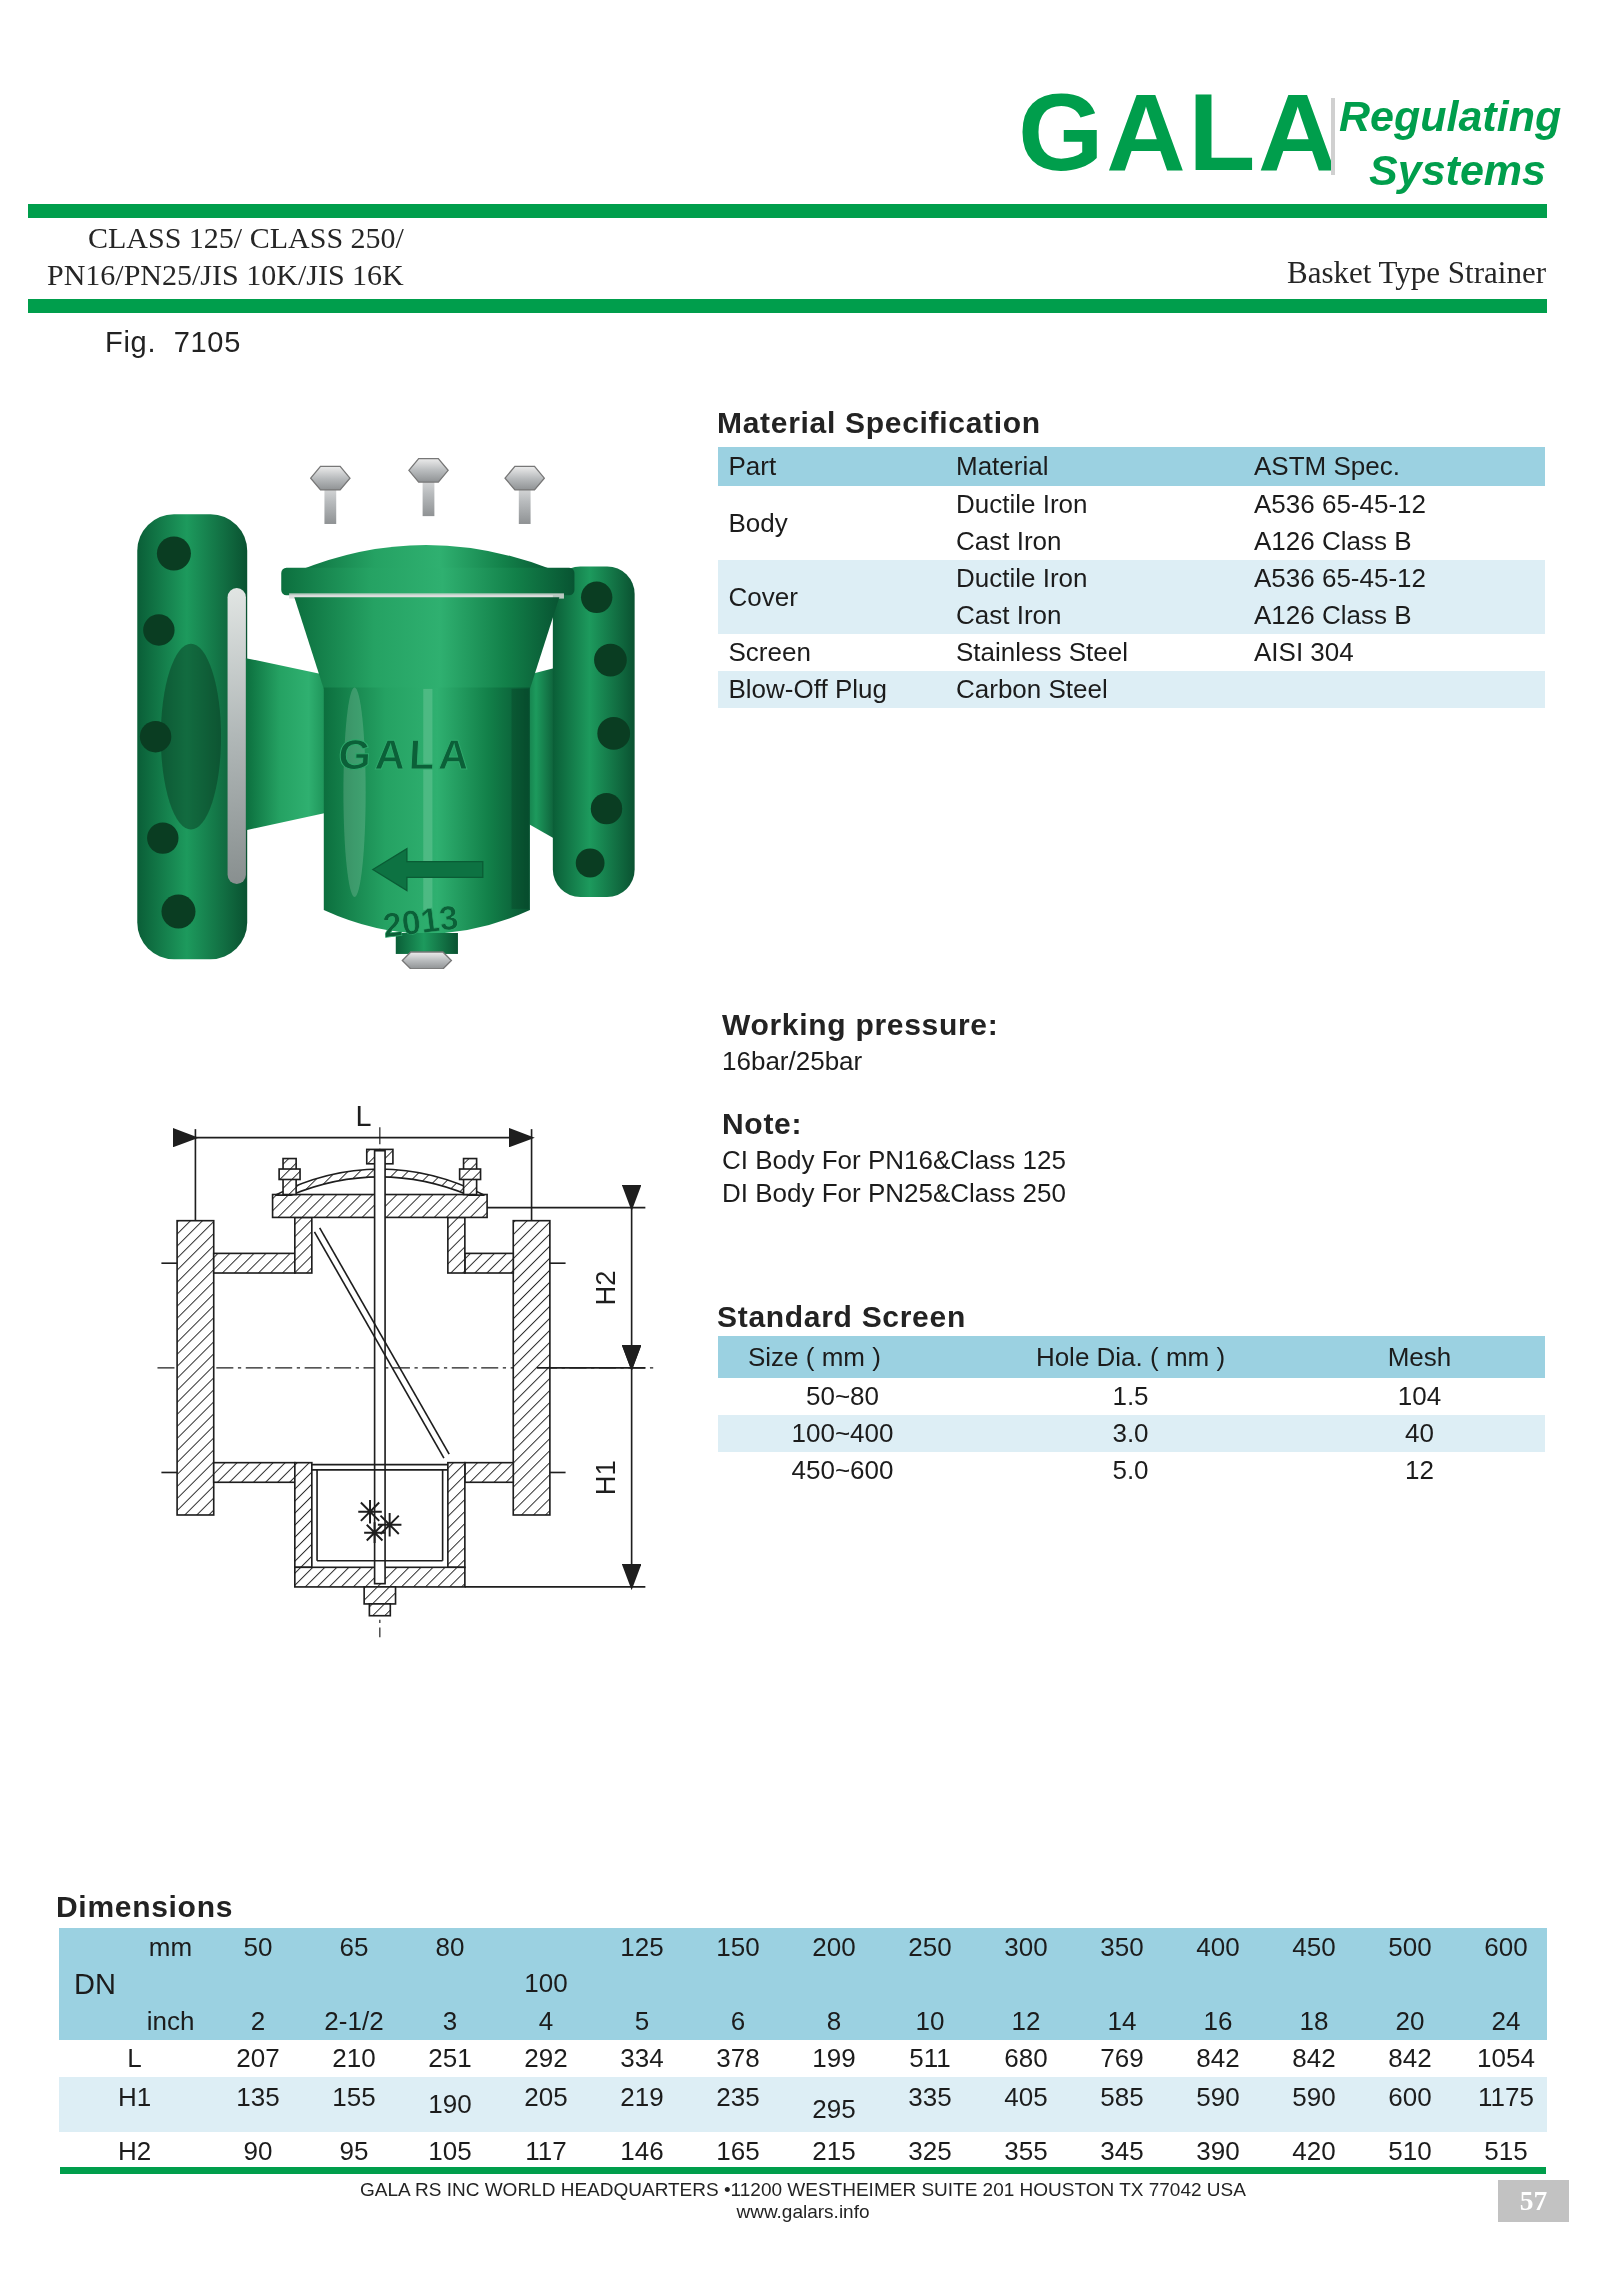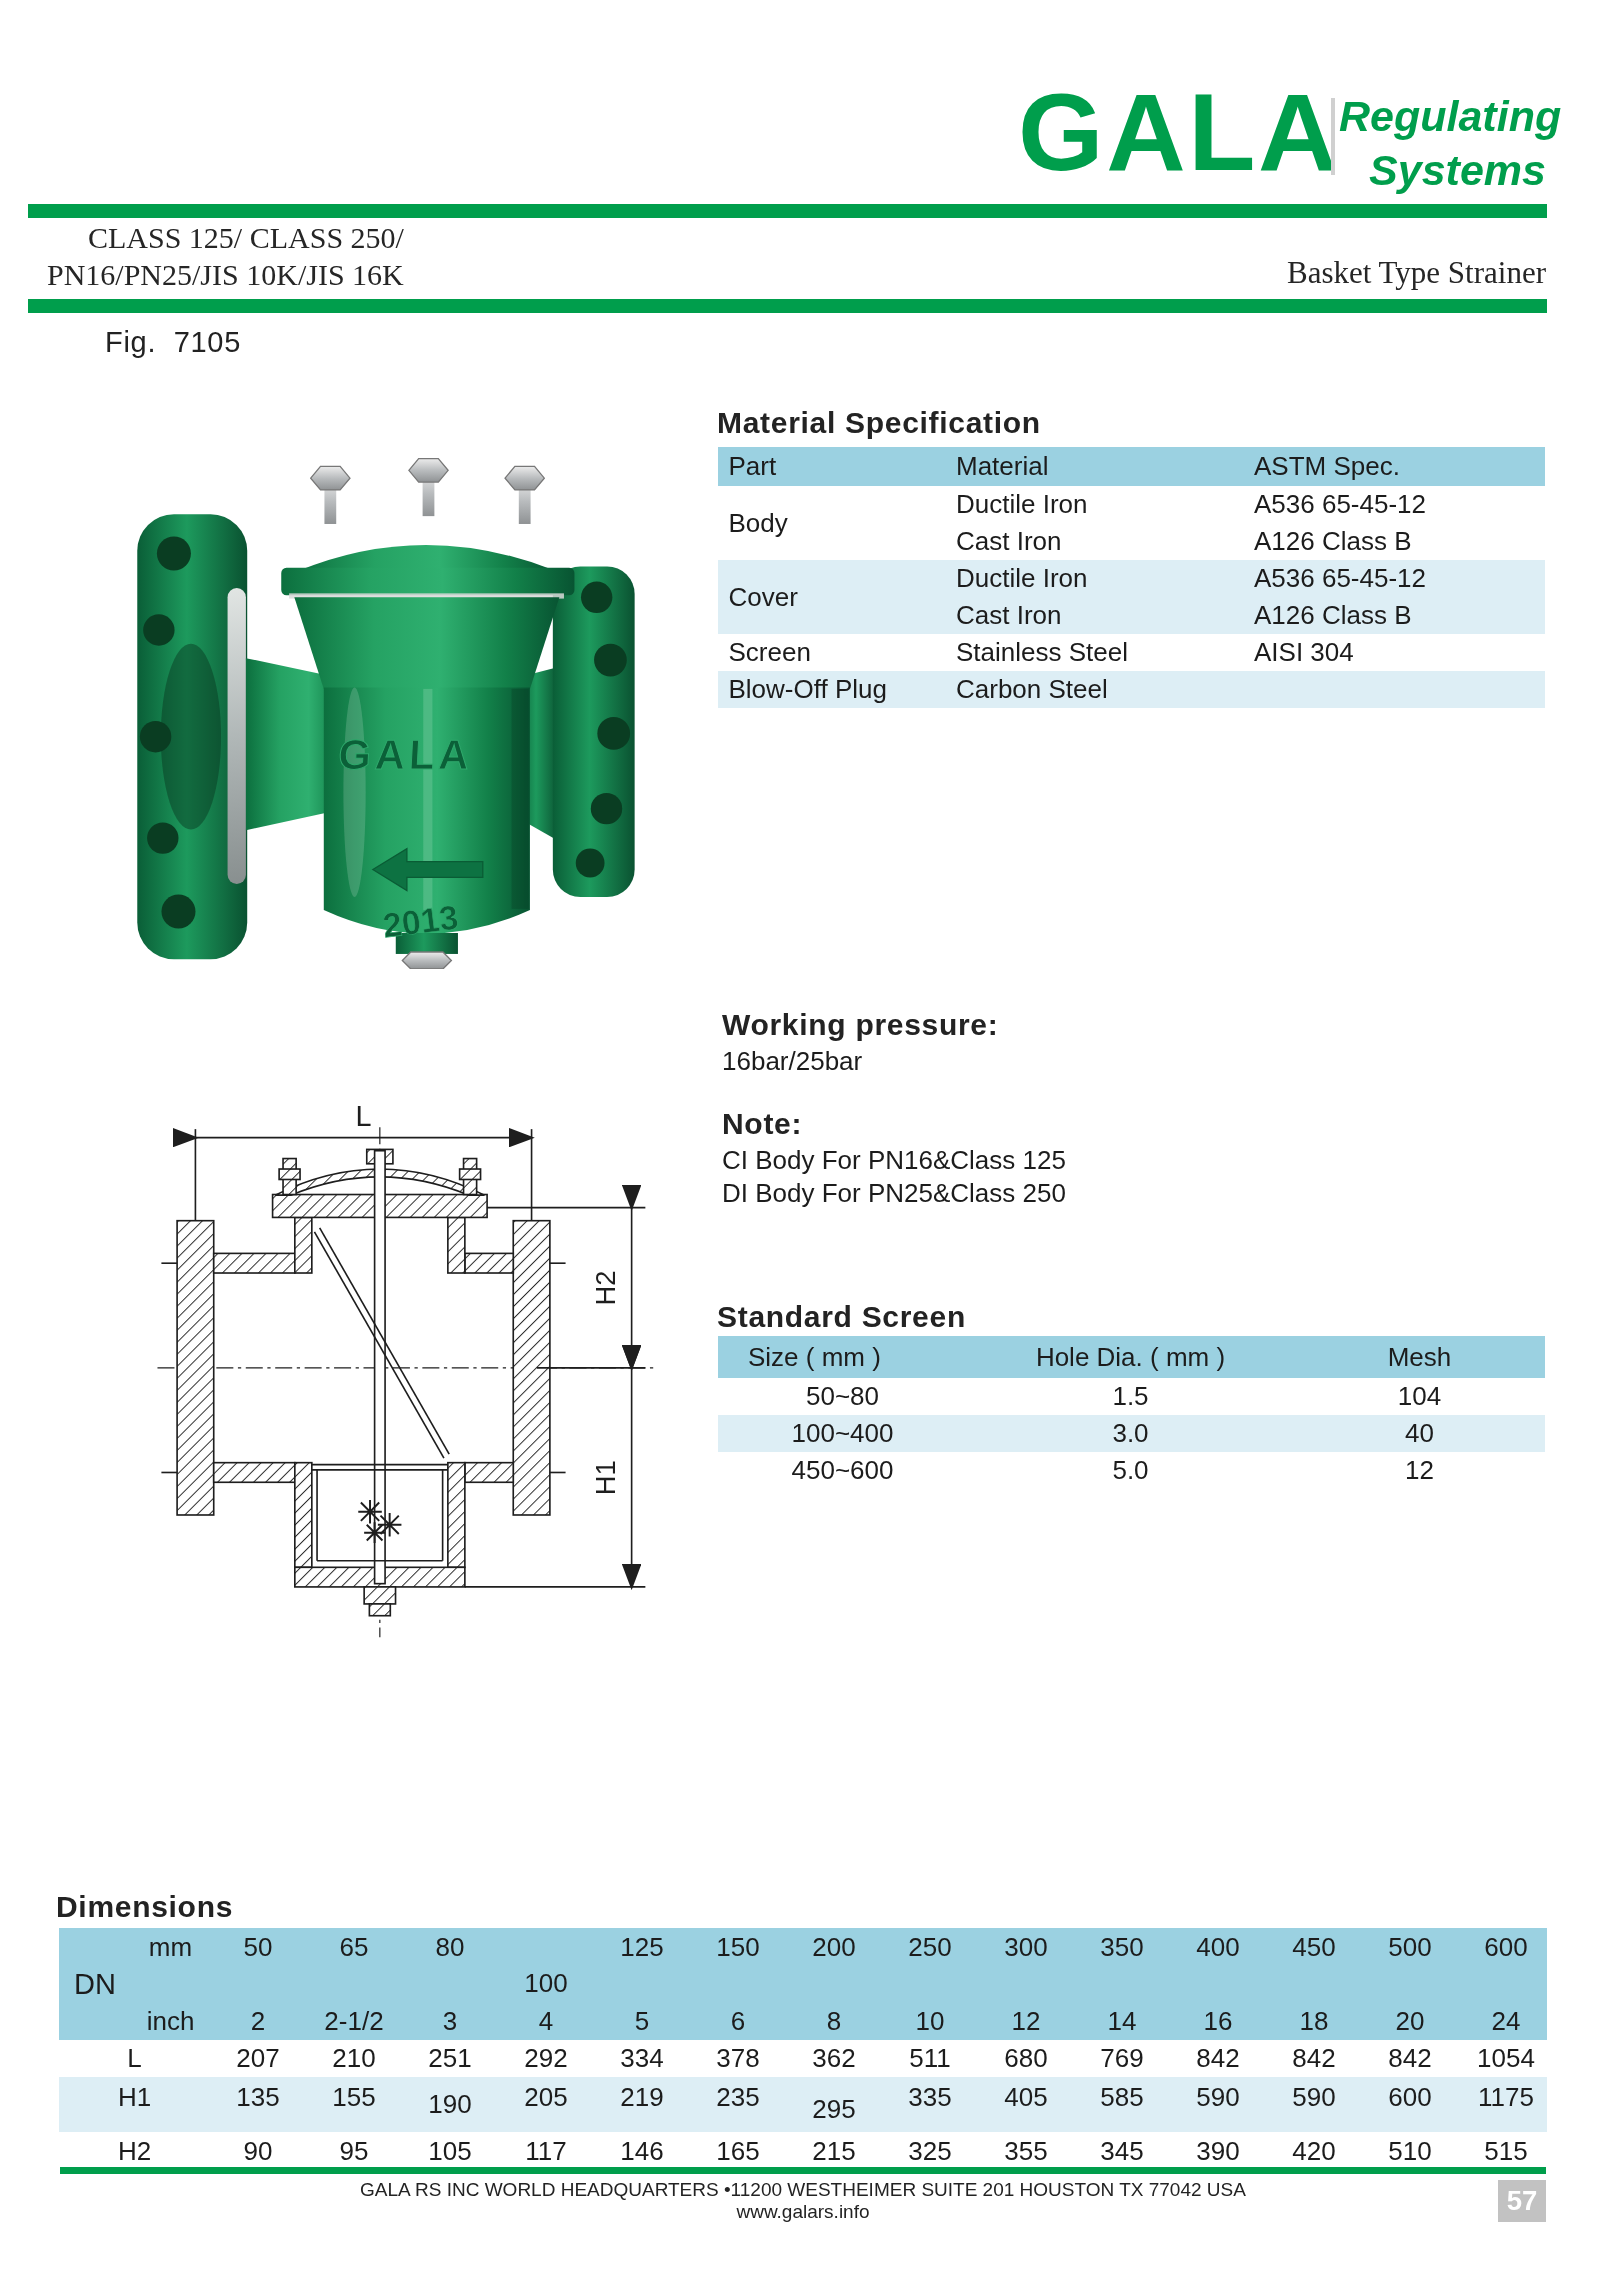--- a/index.html
+++ b/index.html
@@ -62,21 +62,21 @@
   .dgrid .cell{justify-content:center;}
   .dhead{background:var(--header-blue);}
   .dhead .cell{height:38px;}
   .dhead .dn{grid-row:1 / span 2;grid-column:1;font-size:29px;display:flex;align-items:center;justify-content:center;}
   .drow .label{grid-column:1 / span 2;}
 
   
   .foot-bar{left:60px;top:2167px;width:1486px;height:7.2px;background:var(--green);}
   .foot-text{left:60px;top:2179px;width:1486px;text-align:center;font-size:19px;color:#232323;}
   .foot-web{left:60px;top:2201px;width:1486px;text-align:center;font-size:19px;color:#232323;}
-  .badge{left:1498px;top:2180px;width:48px;height:42px;background:var(--badge-gray);color:#fff;font-size:27.5px;font-weight:700;display:flex;align-items:center;justify-content:center;}
+  .badge{left:1498px;top:2180px;width:71px;height:42px;background:var(--badge-gray);color:#fff;font-size:27.5px;font-weight:700;display:flex;align-items:center;justify-content:center;font-family:Liberation Serif, serif;}
 
   svg text{font-family:"Liberation Sans",sans-serif;}
 </style>
 </head>
 <body>
 
 <div class="page">
 
   <div class="abs brand">GALA</div>
   <div class="abs logo-sep"></div>
@@ -383,21 +383,21 @@
         <div class="cell" style="grid-area: 2 / 16;">24</div>
       </div>
       <div class="dgrid drow">
         <div class="cell label" style="height: 37px;">L</div>
         <div class="cell" style="height: 37px;">207</div>
         <div class="cell" style="height: 37px;">210</div>
         <div class="cell" style="height: 37px;">251</div>
         <div class="cell" style="height: 37px;">292</div>
         <div class="cell" style="height: 37px;">334</div>
         <div class="cell" style="height: 37px;">378</div>
-        <div class="cell" style="height: 37px;">362</div>
+        <div class="cell" style="height: 37px;">199</div>
         <div class="cell" style="height: 37px;">511</div>
         <div class="cell" style="height: 37px;">680</div>
         <div class="cell" style="height: 37px;">769</div>
         <div class="cell" style="height: 37px;">842</div>
         <div class="cell" style="height: 37px;">842</div>
         <div class="cell" style="height: 37px;">842</div>
         <div class="cell" style="height: 37px;">1054</div>
       </div>
       <div class="dgrid drow shade">
         <div class="cell label" style="height: 41px;">H1</div>

